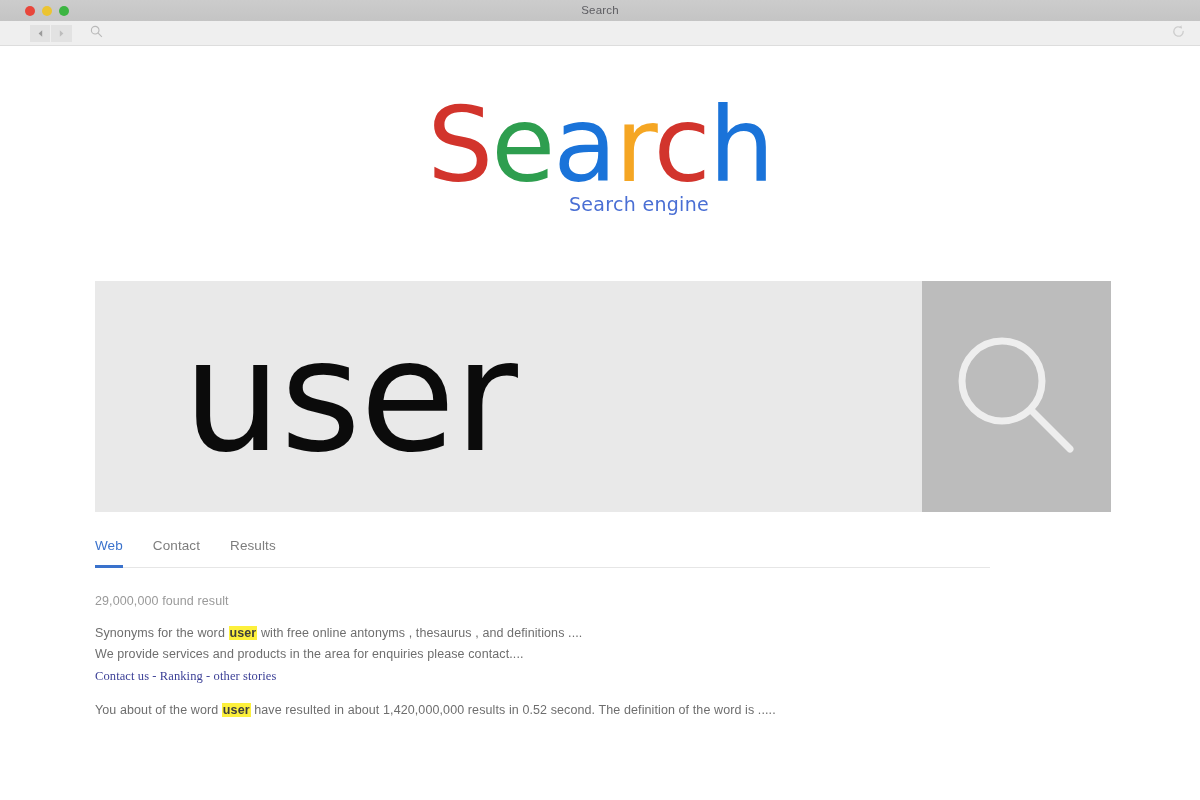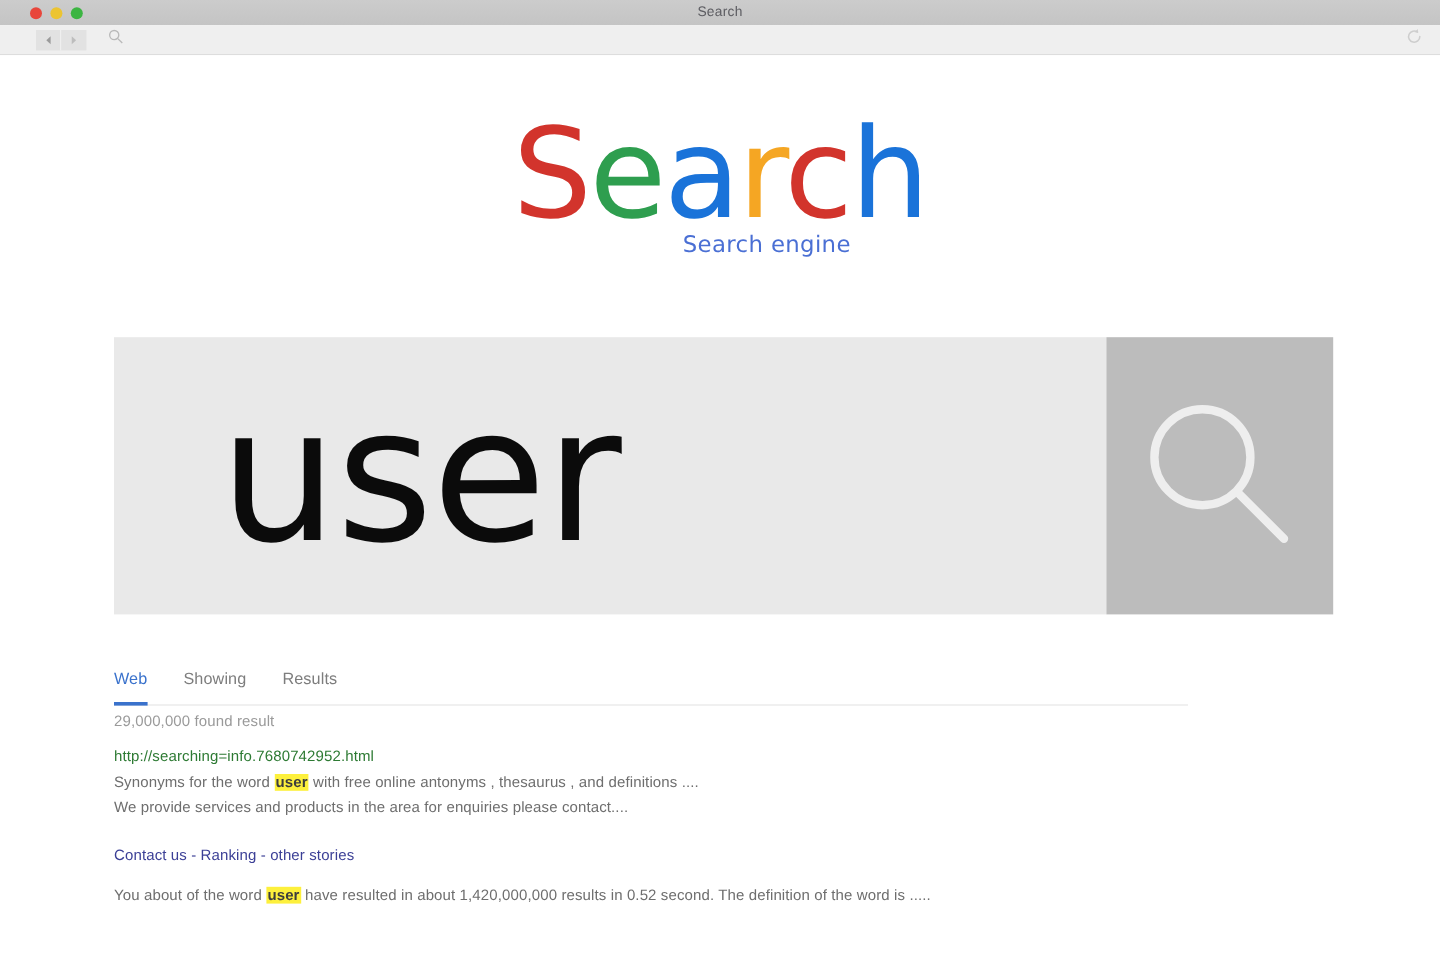--- a/index.html
+++ b/index.html
@@ -126,21 +126,20 @@
   }
   .tab {
     font-size: 13.5px;
     color: #7d7d7d;
     padding: 0 0 12px 0;
     margin-right: 30px;
     cursor: pointer;
     border-bottom: 3px solid transparent;
     margin-bottom: -1px;
     letter-spacing: .1px;
-    margin-top: 20px;
   }
   .tab.active { color: #3a72cc; border-bottom-color: #3a72cc; }
 
   .results {
     position: absolute;
     left: 95px; top: 548px;
     width: 1050px;
   }
   .result-count {
     font-size: 12.5px;
@@ -166,23 +165,24 @@
   .result-desc {
     font-size: 12.5px;
     color: #6e6e6e;
     line-height: 1.65;
     letter-spacing: .1px;
   }
   .hl { background: #fdf03c; color: #3d3d3d; font-weight: 600; padding: 0 1px; }
   .result-links {
     font-size: 12.5px;
     color: #3b3f96;
-    margin-top: 23px;
-    letter-spacing: .1px;
-    cursor: pointer;
+    margin-top: 5px;
+    letter-spacing: .1px;
+    cursor: pointer;
+    font-family: Liberation Serif, serif;
   }
 </style>
 </head>
 <body>
 
 <div class="browser-window">
 
   <div class="titlebar">
     <div class="traffic-lights">
       <div class="light red"></div>
@@ -245,29 +245,28 @@
           <svg width="125" height="125" viewBox="0 0 125 125">
             <circle cx="48" cy="48" r="40" fill="none" stroke="#eeeeee" stroke-width="7"></circle>
             <line x1="77" y1="77" x2="116" y2="116" stroke="#eeeeee" stroke-width="7" stroke-linecap="round"></line>
           </svg>
         </span>
       </button>
     </div>
 
     <div class="tabs">
       <div class="tab active">Web</div>
-      <div class="tab">Showing</div>
+      <div class="tab">Contact</div>
       <div class="tab">Results</div>
     </div>
 
     <div class="results">
       <div class="result-count">29,000,000 found result</div>
 
       <div class="result">
-        <div class="result-url">http://searching=info.7680742952.html</div>
         <div class="result-desc">
           <span>Synonyms for the word </span><span class="hl">user</span><span> with free online antonyms , thesaurus , and definitions ....</span>
           <br>
           <span>We provide services and products in the area for enquiries please contact....</span>
         </div>
         <div class="result-links">Contact us - Ranking - other stories</div>
       </div>
 
       <div class="result">
         <div class="result-desc">

